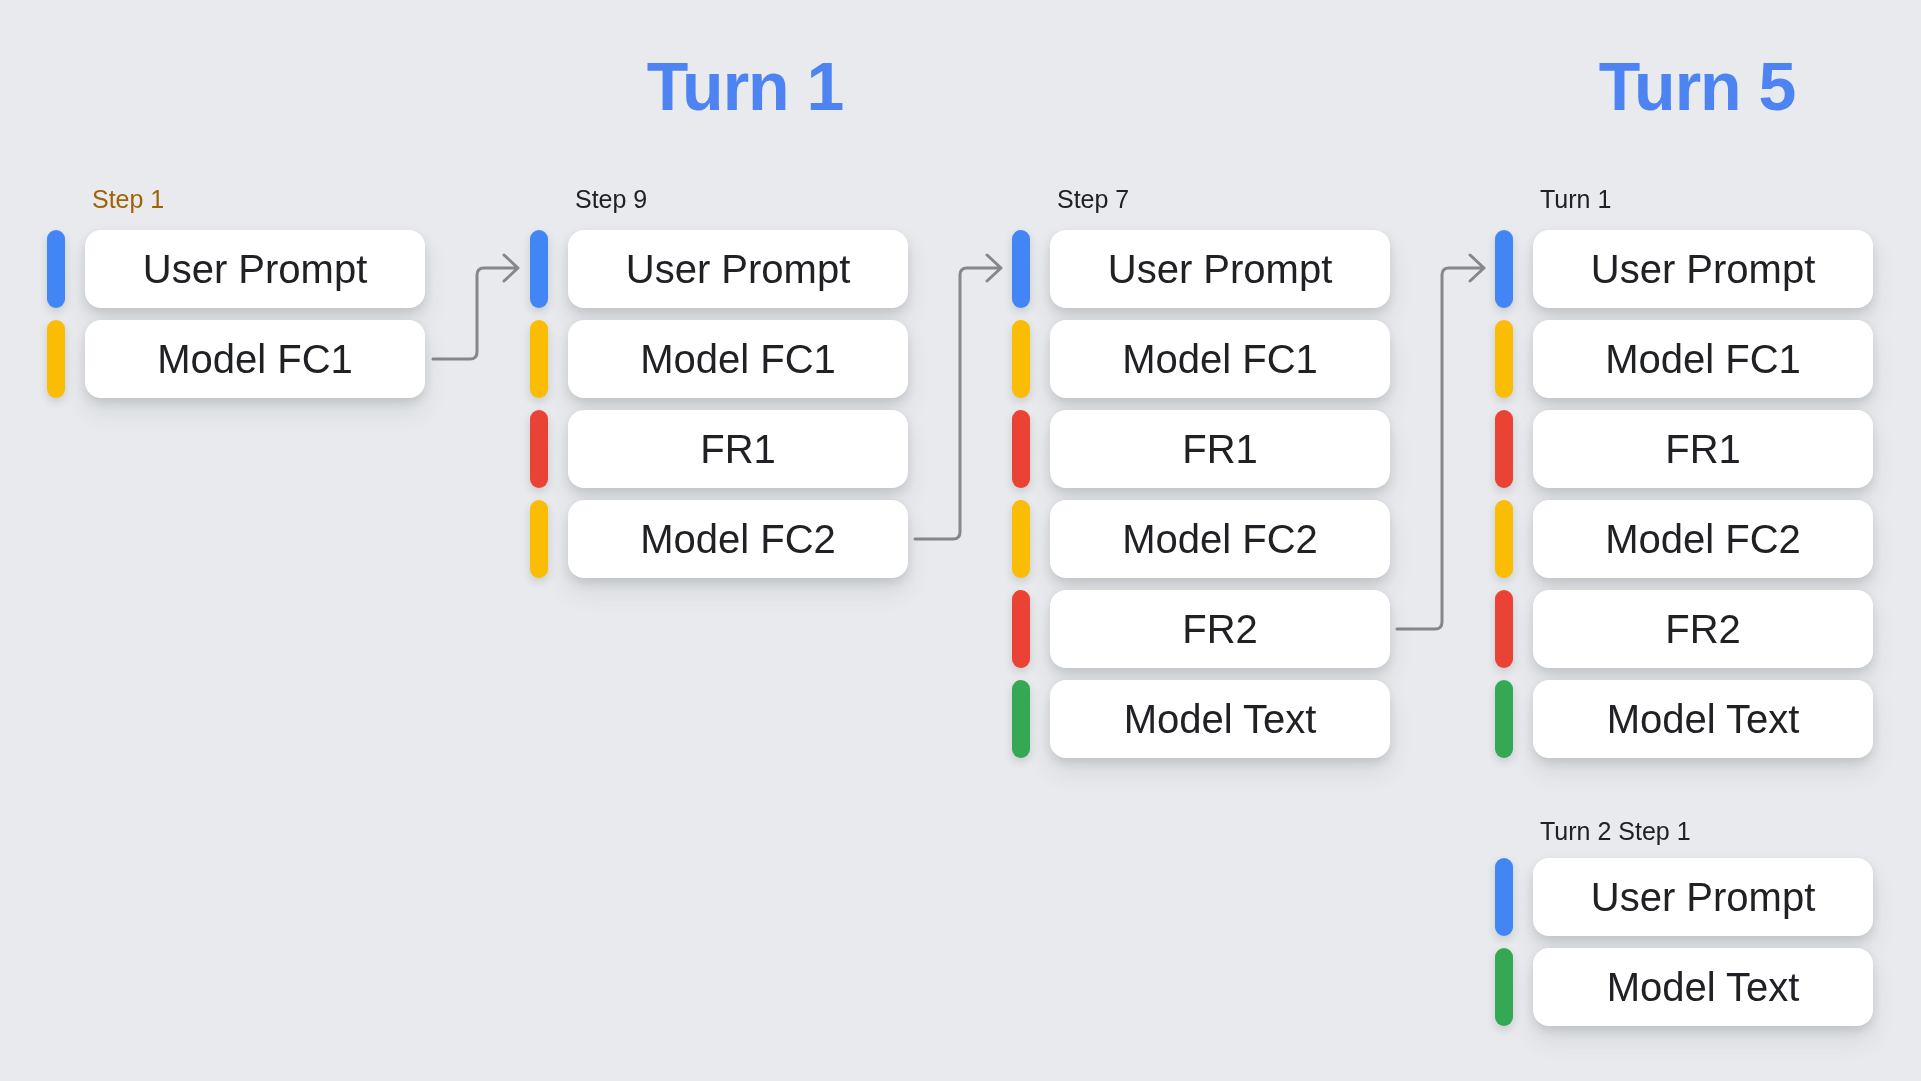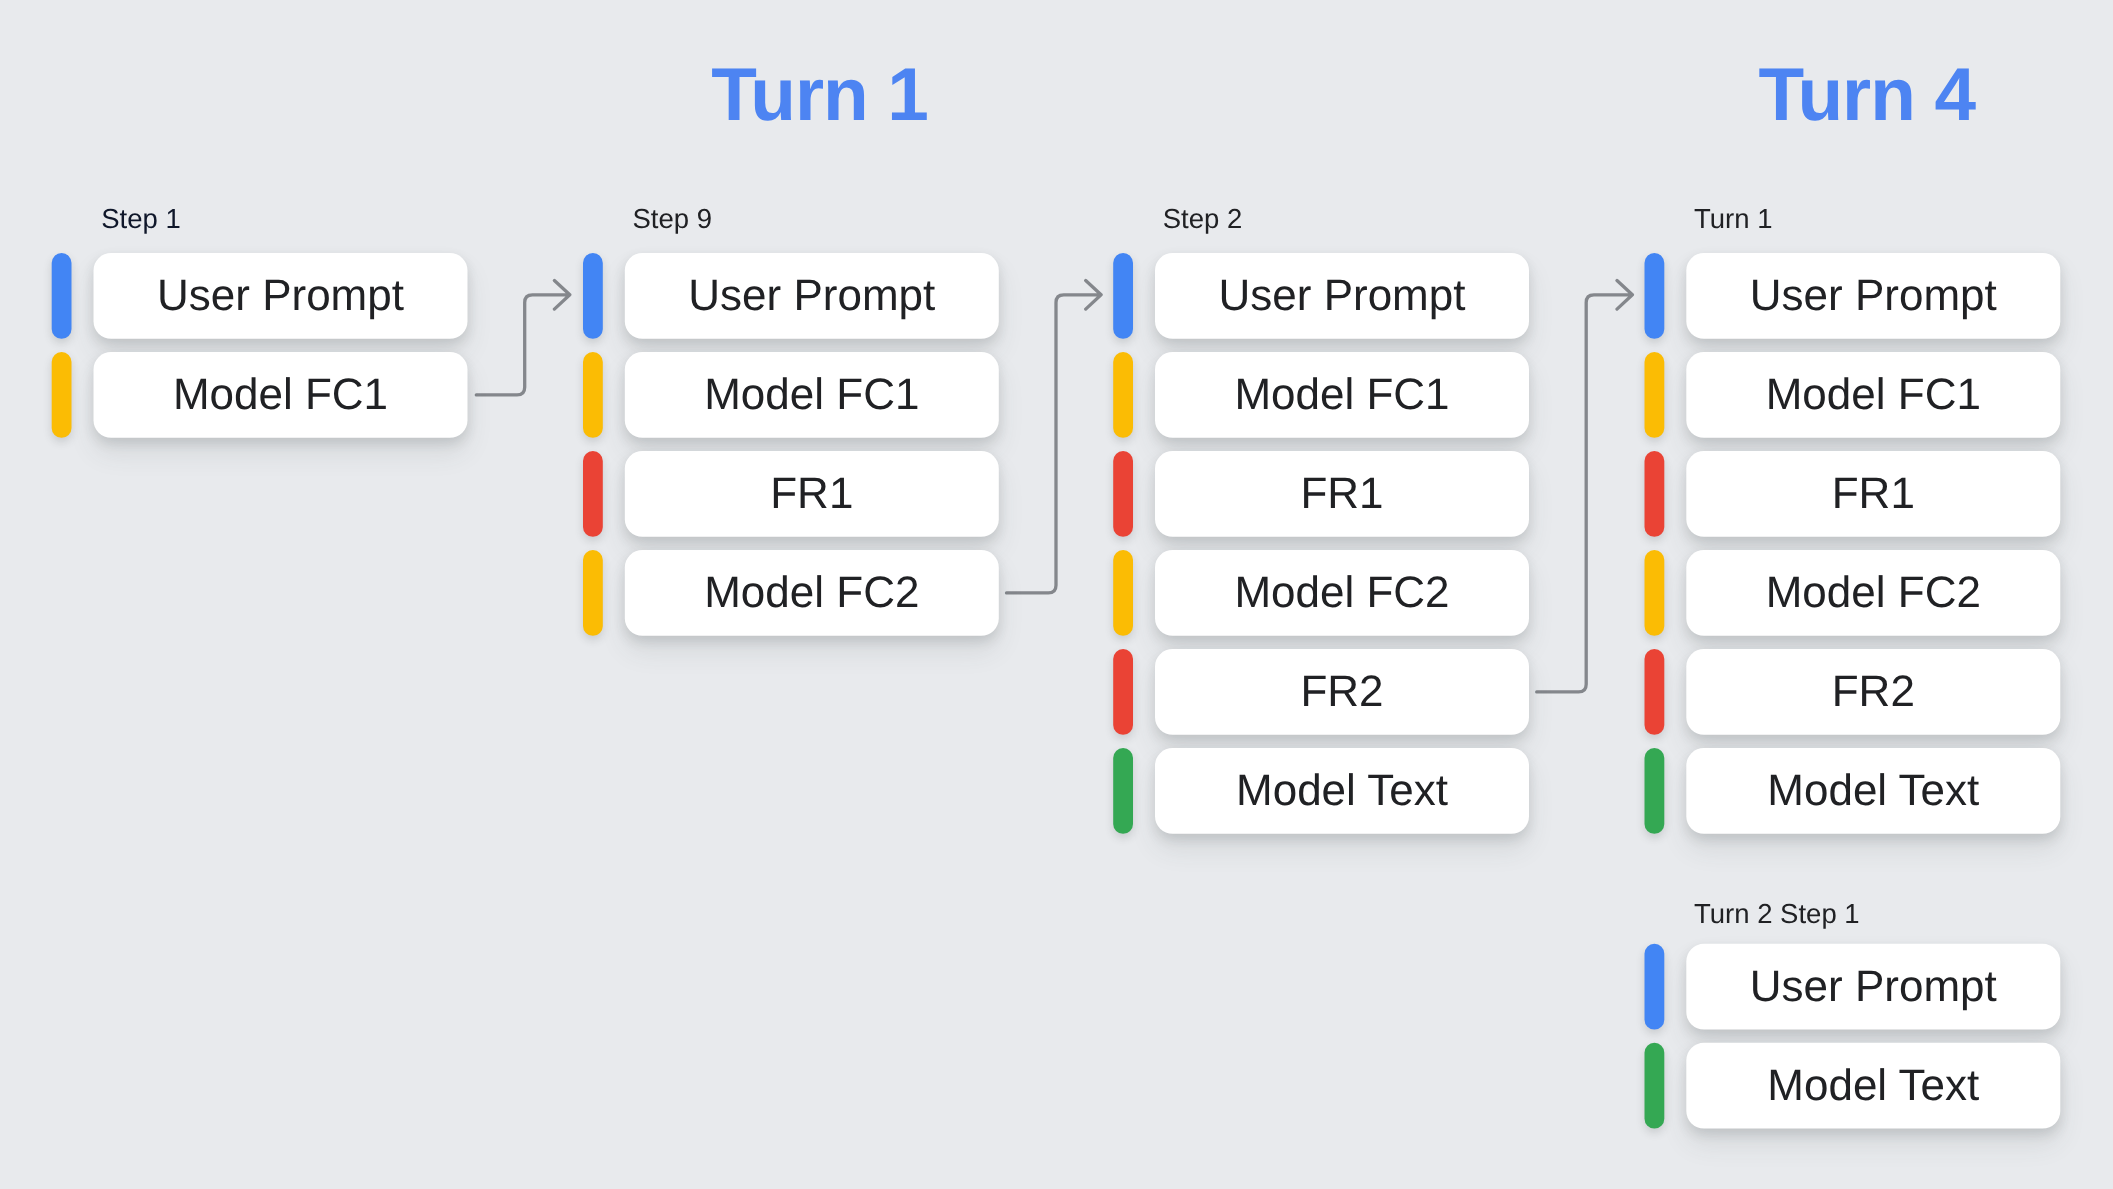--- a/index.html
+++ b/index.html
@@ -48,30 +48,30 @@
     font-size: 40px; color: #202124; line-height: 1;
     white-space: nowrap;
   }
 </style>
 </head>
 <body style="background: rgb(232, 234, 237);">
 
 <div class="canvas">
 
   <div class="big-title" style="left: 745px; color: rgb(77, 132, 242);">Turn 1</div>
-  <div class="big-title" style="left: 1697px; color: rgb(77, 132, 242);">Turn 4</div>
+  <div class="big-title" style="left: 1697px; color: rgb(77, 132, 242);">Turn 5</div>
 
   <svg class="arrows" width="1921" height="1081" viewBox="0 0 1921 1081">
     <path class="arrow" d="M 433 359 L 470 359 Q 477 359 477 352 L 477 275 Q 477 268 484 268 L 518 268 M 504 255 L 518 268 L 504 281" style="stroke: rgb(132, 135, 140);"></path>
     <path class="arrow" d="M 915 539 L 953 539 Q 960 539 960 532 L 960 275 Q 960 268 967 268 L 1001 268 M 987 255 L 1001 268 L 987 281" style="stroke: rgb(132, 135, 140);"></path>
     <path class="arrow" d="M 1397 629 L 1435 629 Q 1442 629 1442 622 L 1442 275 Q 1442 268 1449 268 L 1484 268 M 1470 255 L 1484 268 L 1470 281" style="stroke: rgb(132, 135, 140);"></path>
   </svg>
 
   <section class="group" style="left:47px;top:186px">
-    <div class="group-label" style="color: #0f172a;">Step 1</div>
+    <div class="group-label" style="color: #a16207;">Step 1</div>
     <div class="row" style="top:44px">
       <span class="bar" style="background: rgb(66, 133, 244);"></span>
       <div class="card" style="background: rgb(255, 255, 255);">
         <span class="card-text" style="color: rgb(32, 33, 36);">User Prompt</span>
       </div>
     </div>
     <div class="row" style="top:134px">
       <span class="bar" style="background: rgb(251, 188, 4);"></span>
       <div class="card" style="background: rgb(255, 255, 255);">
         <span class="card-text" style="color: rgb(32, 33, 36);">Model FC1</span>
@@ -101,21 +101,21 @@
     </div>
     <div class="row" style="top:314px">
       <span class="bar" style="background: rgb(251, 188, 4);"></span>
       <div class="card" style="background: rgb(255, 255, 255);">
         <span class="card-text" style="color: rgb(32, 33, 36);">Model FC2</span>
       </div>
     </div>
   </section>
 
   <section class="group" style="left:1012px;top:186px">
-    <div class="group-label" style="color: rgb(32, 33, 36);">Step 2</div>
+    <div class="group-label" style="color: rgb(32, 33, 36);">Step 7</div>
     <div class="row" style="top:44px">
       <span class="bar" style="background: rgb(66, 133, 244);"></span>
       <div class="card" style="background: rgb(255, 255, 255);">
         <span class="card-text" style="color: rgb(32, 33, 36);">User Prompt</span>
       </div>
     </div>
     <div class="row" style="top:134px">
       <span class="bar" style="background: rgb(251, 188, 4);"></span>
       <div class="card" style="background: rgb(255, 255, 255);">
         <span class="card-text" style="color: rgb(32, 33, 36);">Model FC1</span>

